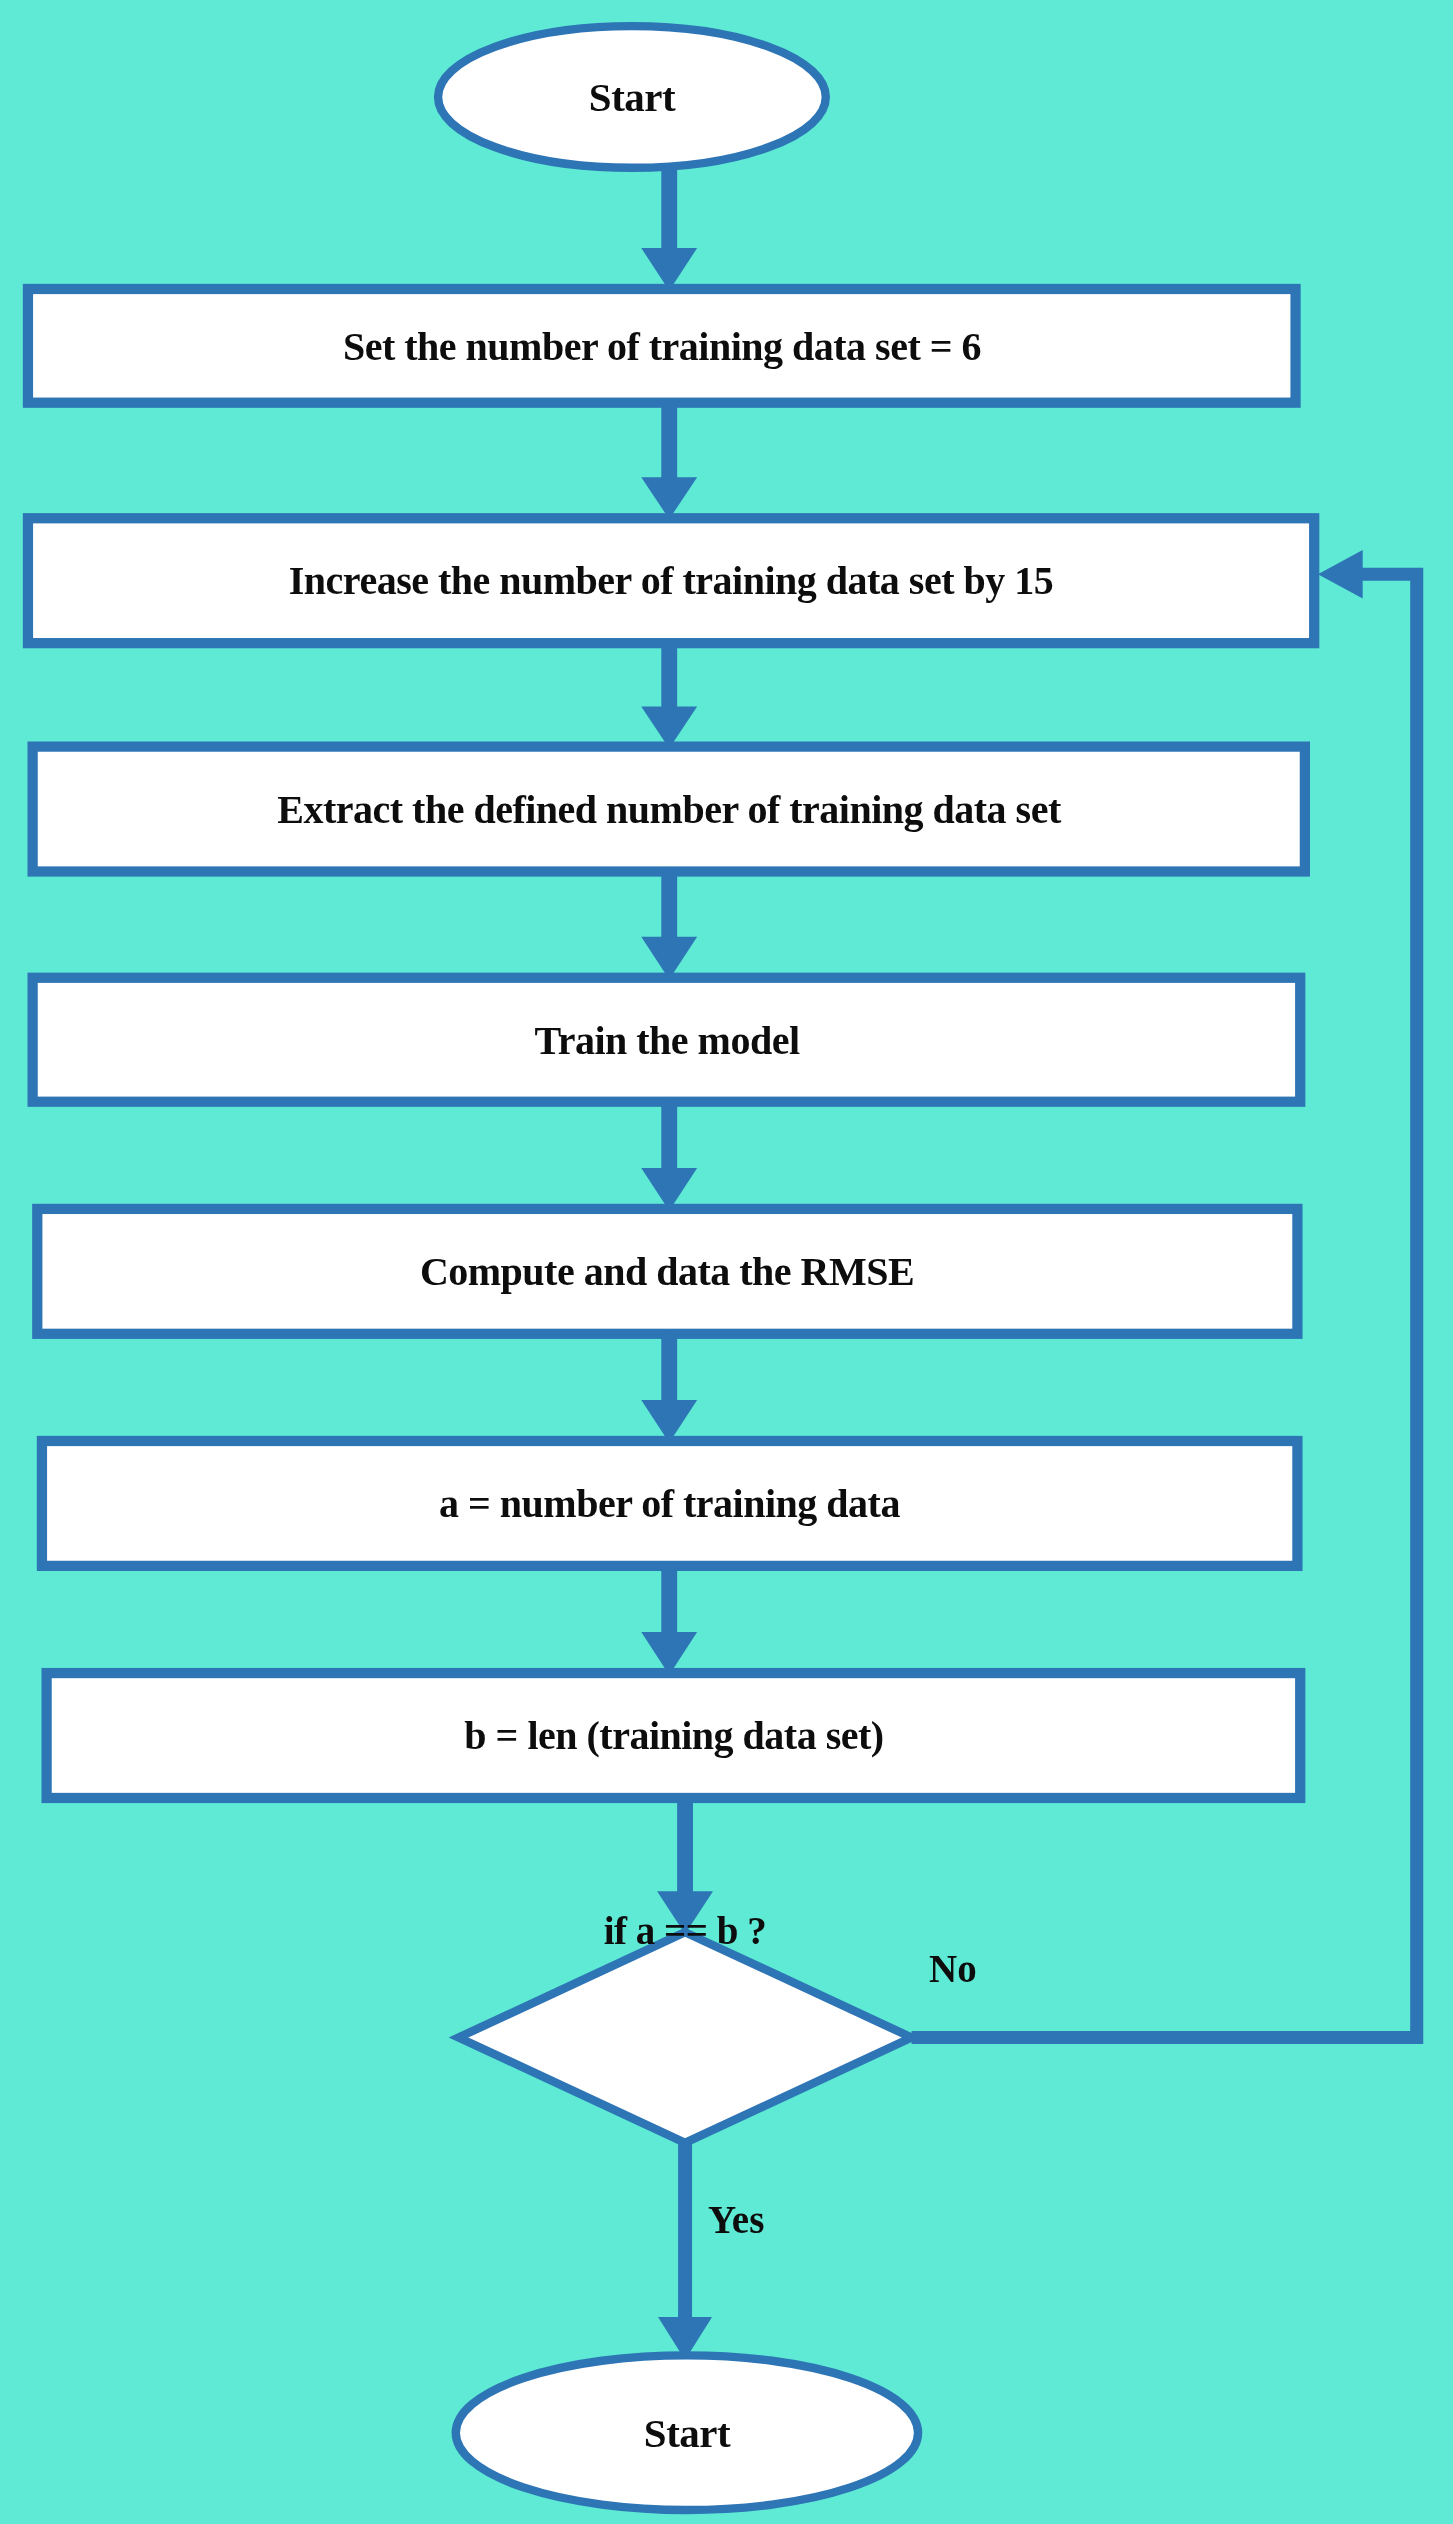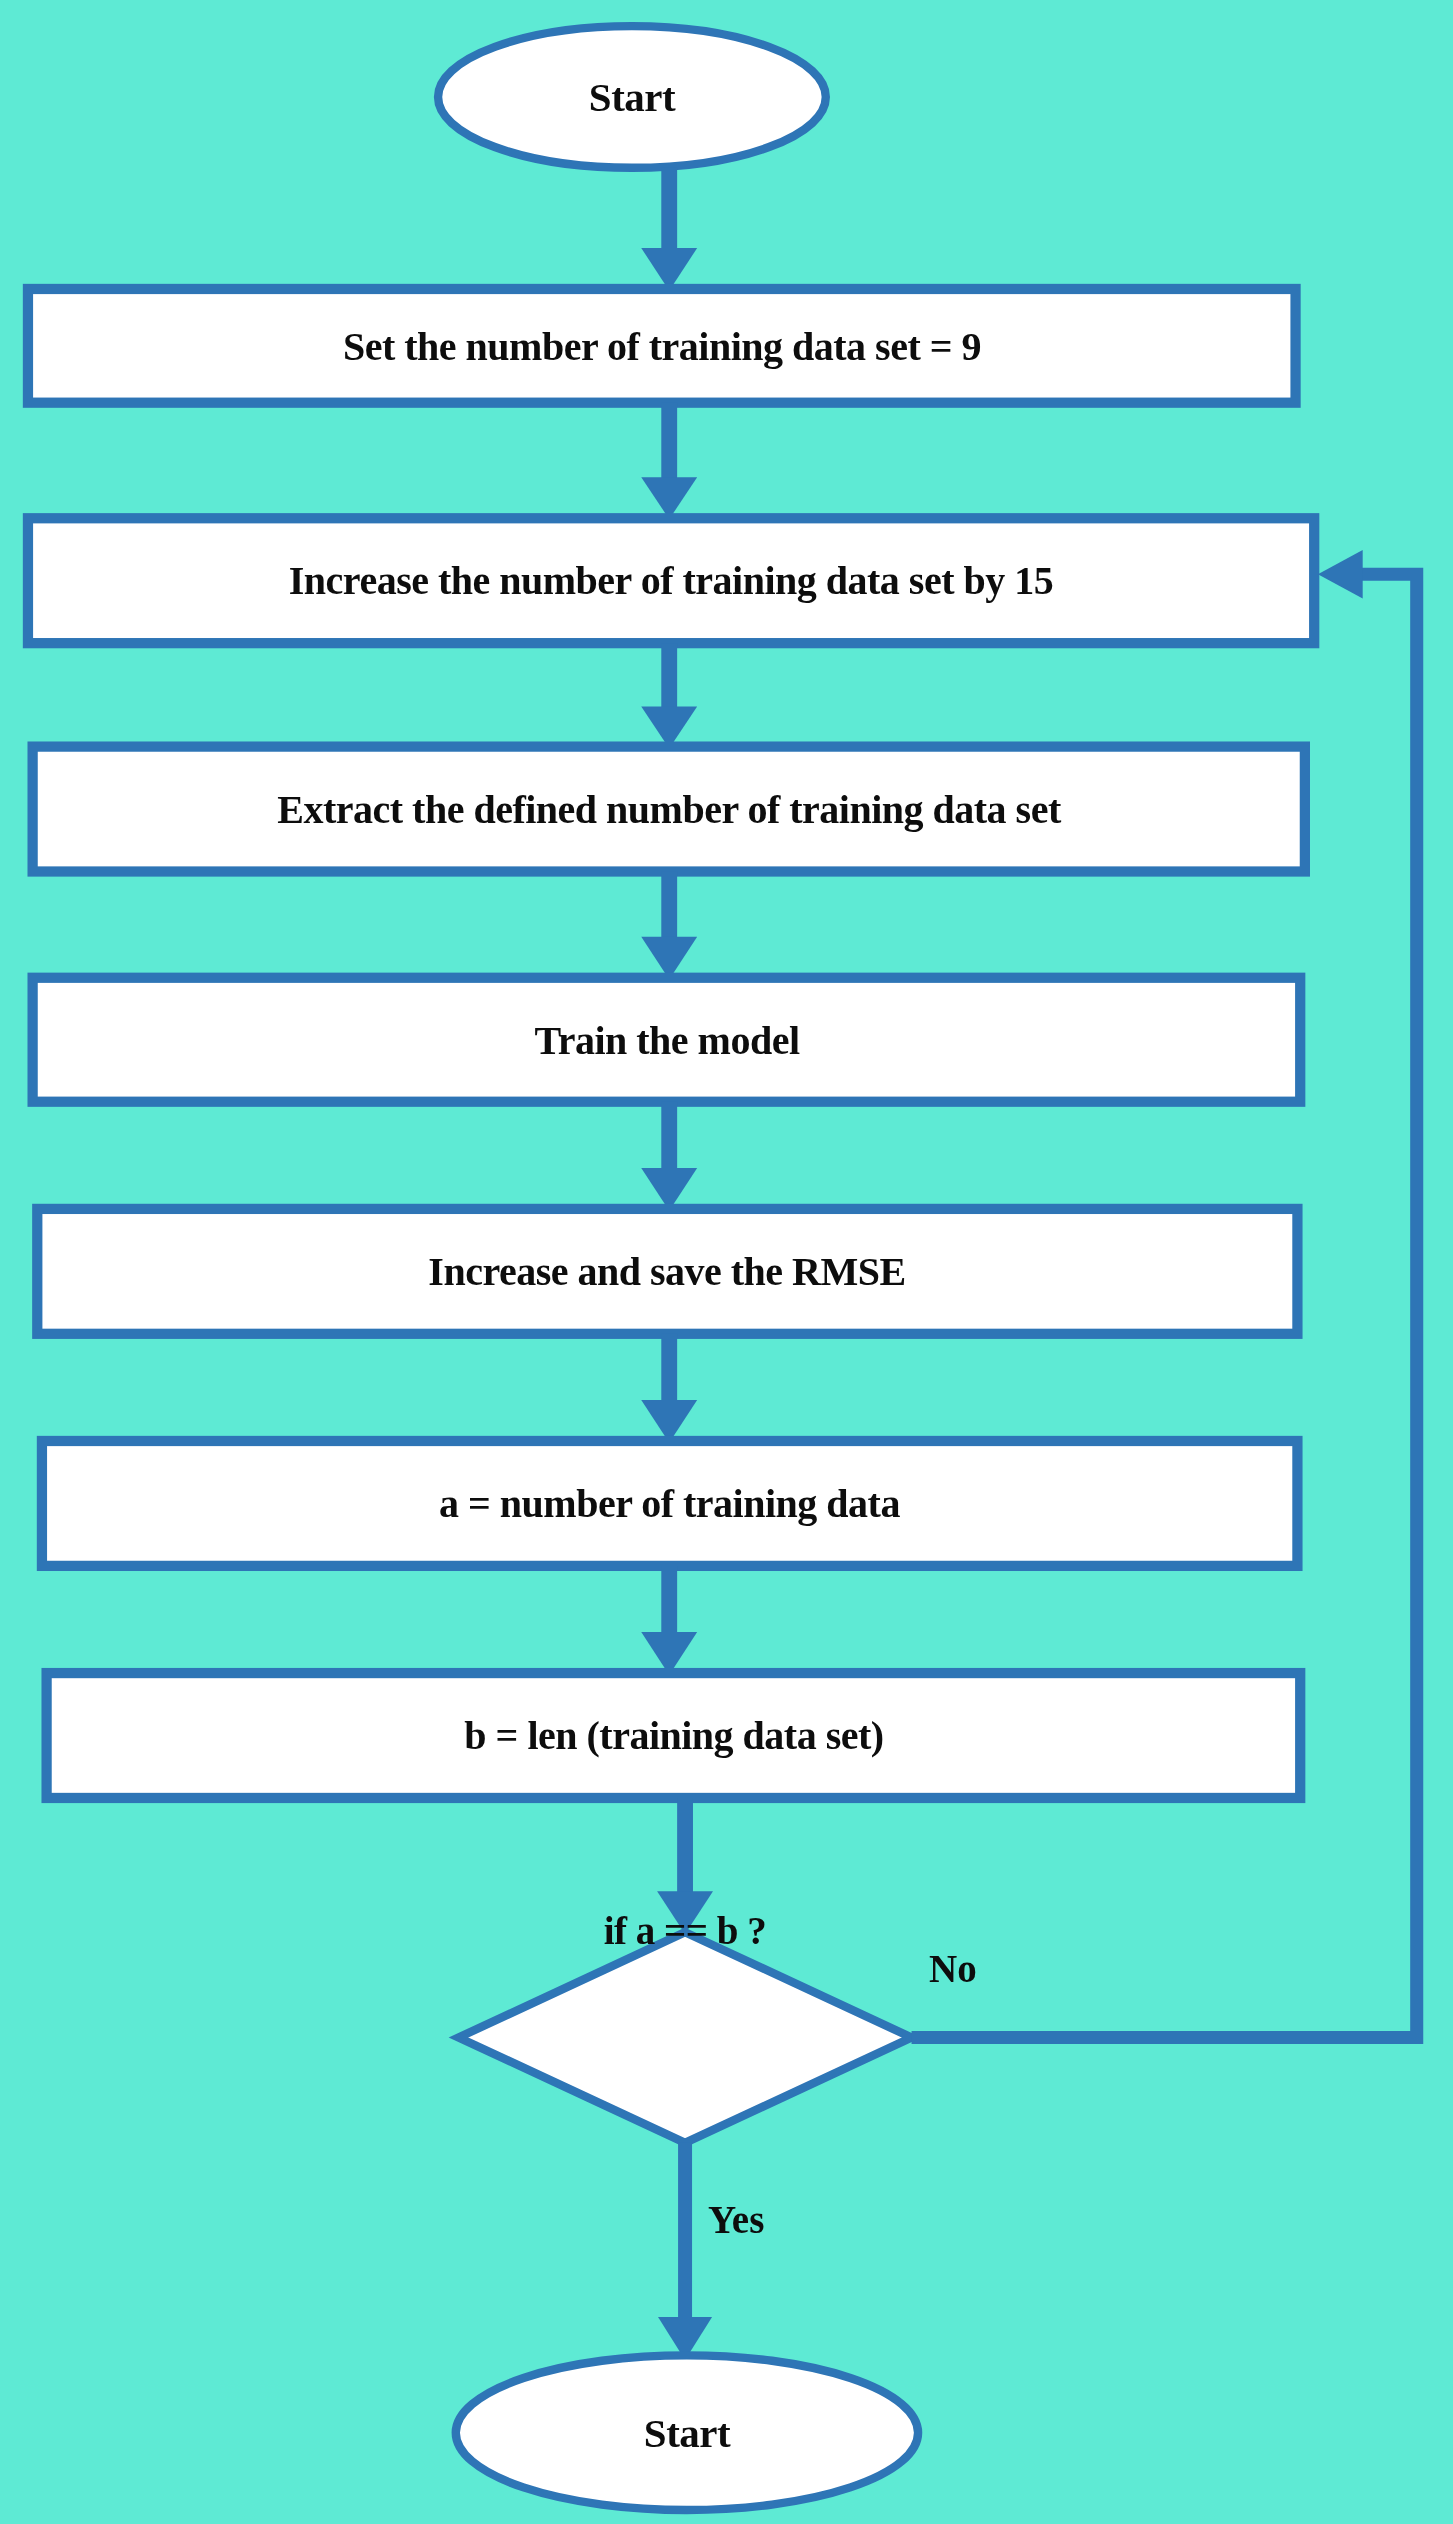--- a/index.html
+++ b/index.html
@@ -145,29 +145,29 @@
       <line x1="735" y1="2299" x2="735" y2="2498" stroke="#2E75B6" stroke-width="15"></line>
       <polygon points="735,2532 706,2486 764,2486" fill="#2E75B6"></polygon>
     </g>
 
     
     <ellipse cx="737" cy="2610" rx="248" ry="83" fill="#ffffff" stroke="#2E75B6" stroke-width="9"></ellipse>
   </svg>
 
   <div class="node-label term-label" style="left:438px; top:26px; width:388px; height:142px;">Start</div>
 
-  <div class="node-label proc-label" style="left:28px; top:289px; width:1268px; height:114px;">Set the number of training data set = 9</div>
+  <div class="node-label proc-label" style="left:28px; top:289px; width:1268px; height:114px;">Set the number of training data set = 6</div>
 
   <div class="node-label proc-label" style="left:28px; top:518px; width:1286px; height:125px;font-family:Liberation Serif, serif;">Increase the number of training data set by 15</div>
 
   <div class="node-label proc-label" style="left:33px; top:978px; width:1268px; height:124px;">Train the model</div>
 
   <div class="node-label proc-label" style="left:33px; top:747px; width:1272px; height:125px;">Extract the defined number of training data set</div>
 
-  <div class="node-label proc-label" style="left:37px; top:1209px; width:1260px; height:125px;">Increase and save the RMSE</div>
+  <div class="node-label proc-label" style="left:37px; top:1209px; width:1260px; height:125px;">Compute and data the RMSE</div>
 
   <div class="node-label proc-label" style="left:42px; top:1441px; width:1255px; height:125px;">a = number of training data</div>
 
   <div class="node-label proc-label" style="left:47px; top:1673px; width:1254px; height:125px;">b = len (training data set)</div>
 
   <div class="node-label dec-label" style="left:480px; top:1886px; width:410px; height:89px;">if a == b ?</div>
 
   <div class="node-label term-label" style="left:456px; top:2355px; width:462px; height:155px;">Start</div>
 
   <div class="edge-label" style="left:929px; top:1946px;">No</div>

